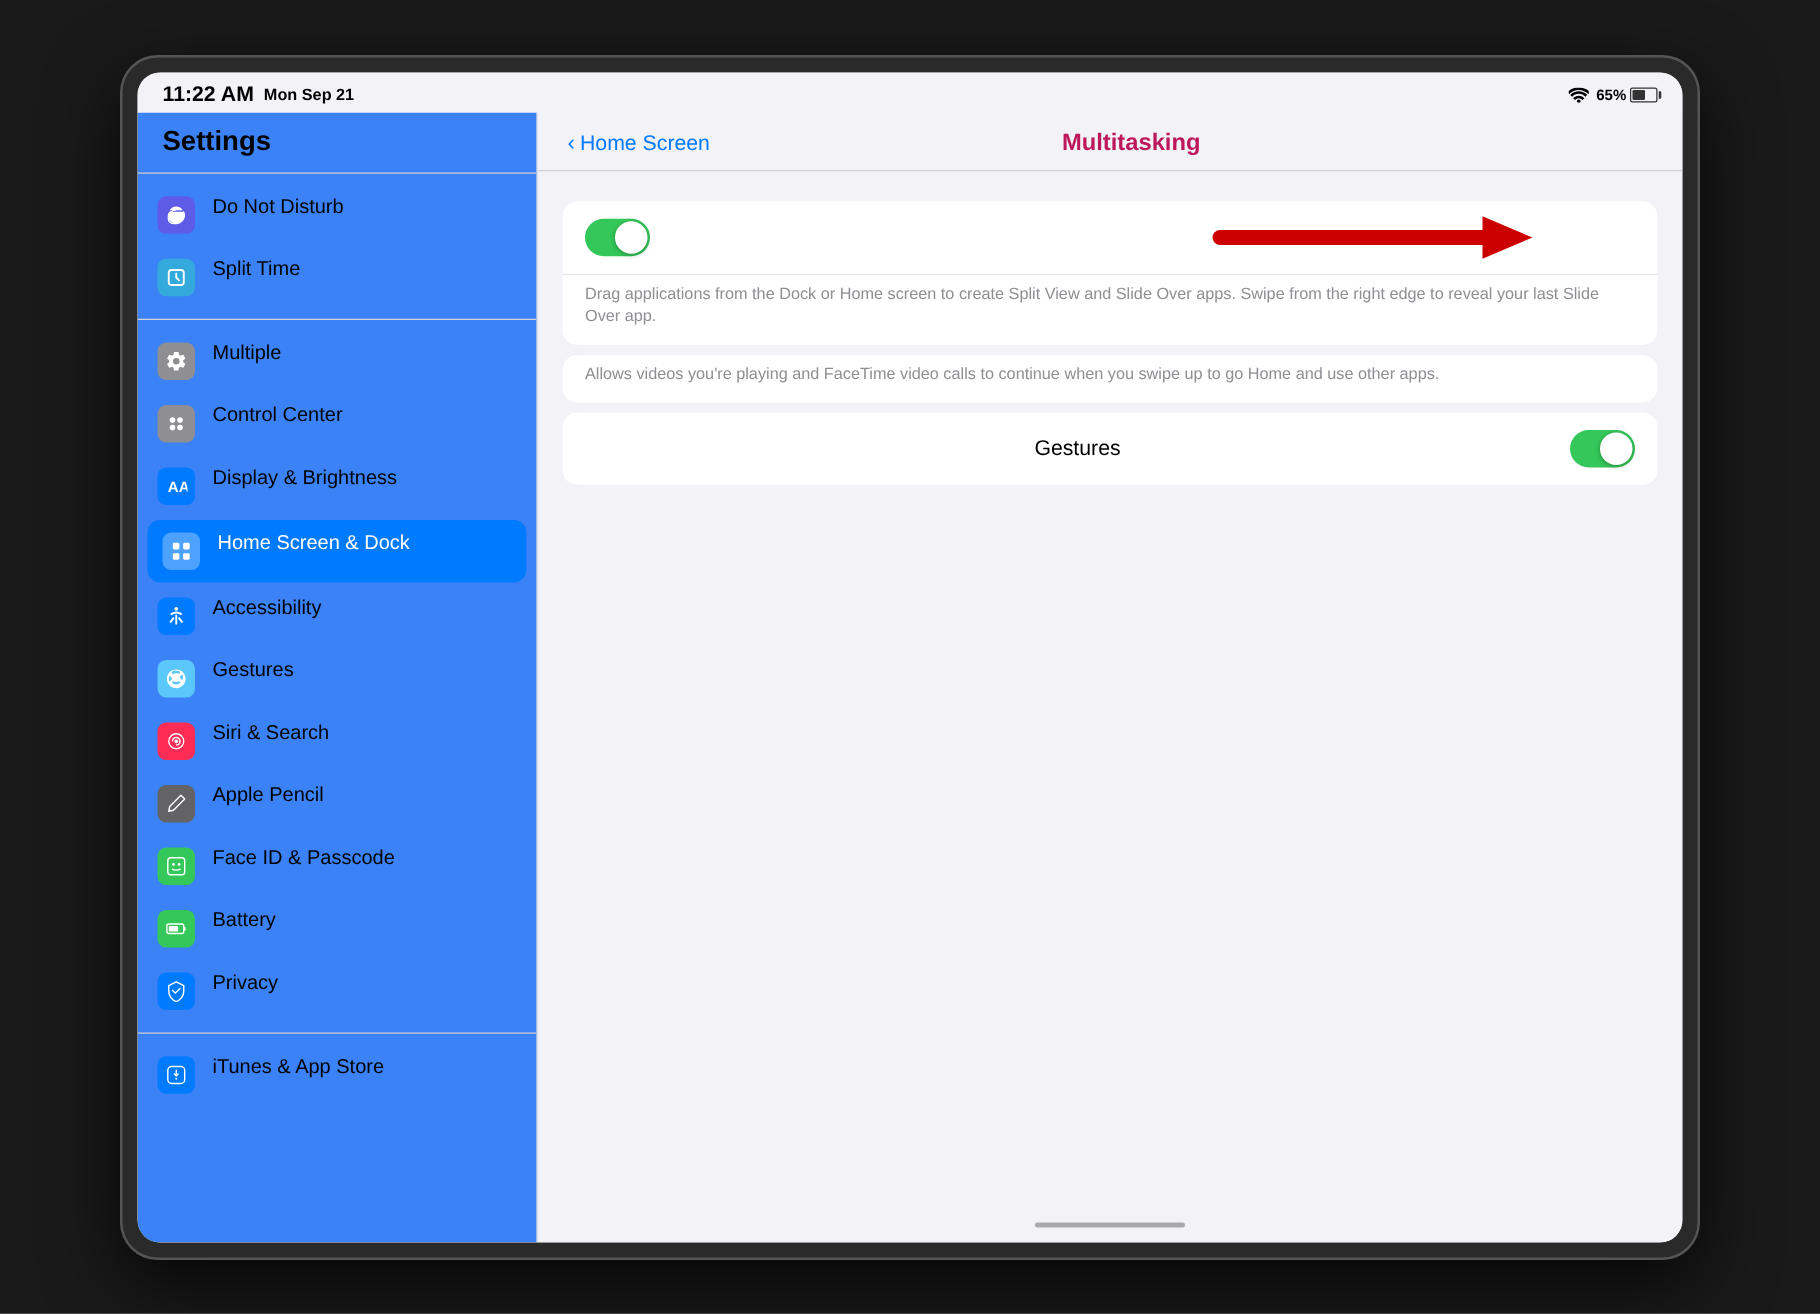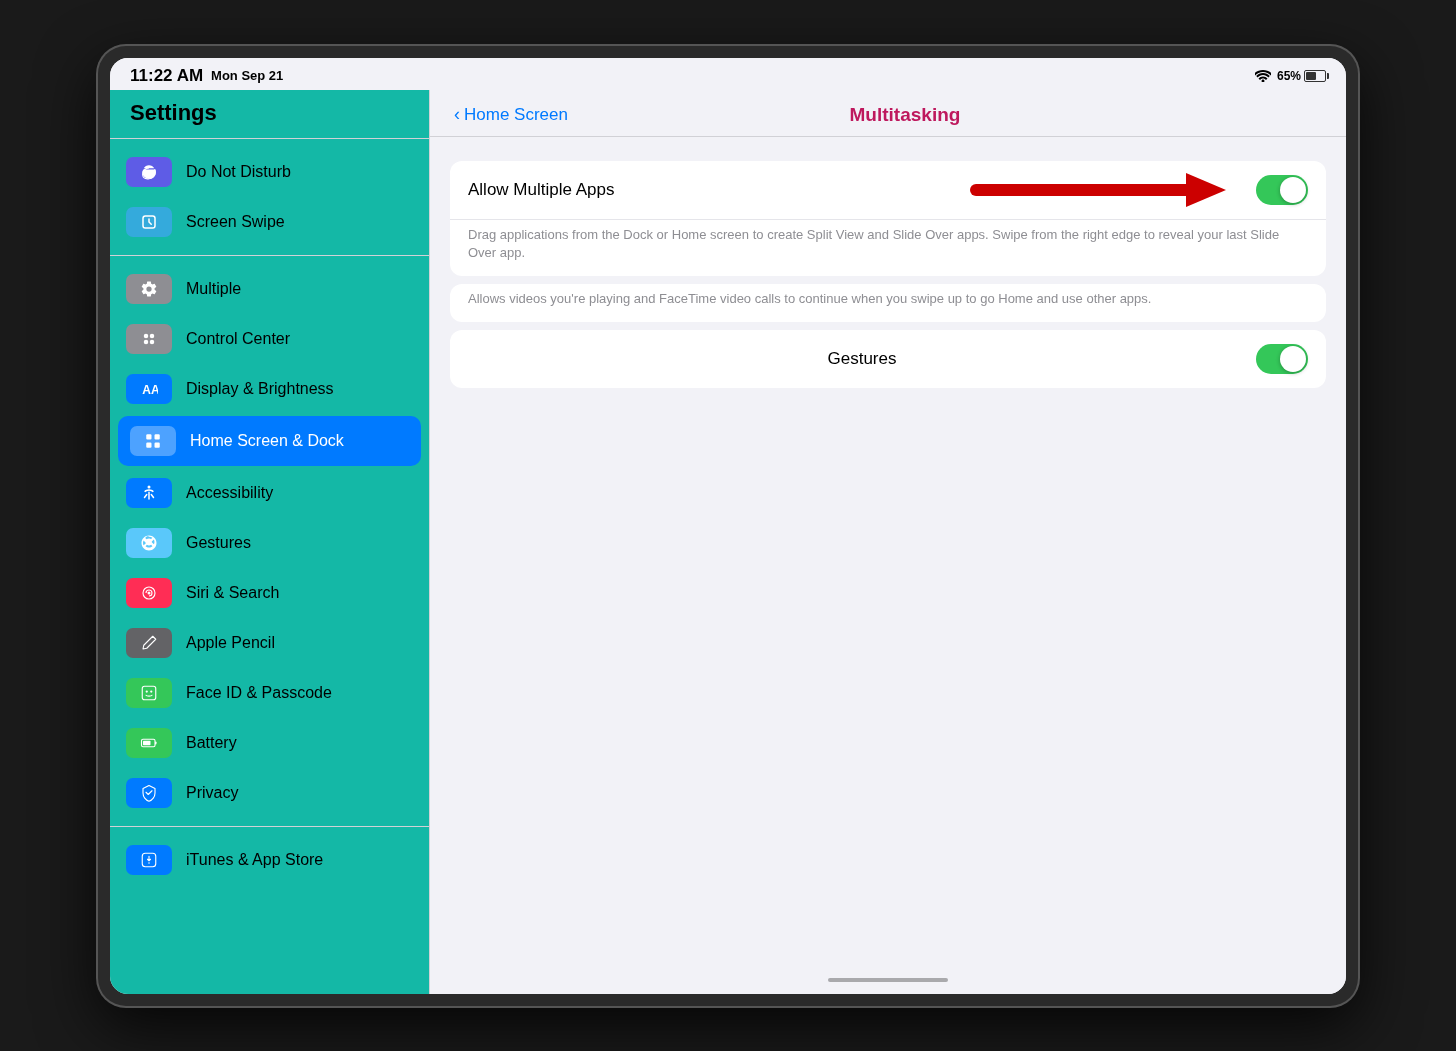--- a/index.html
+++ b/index.html
@@ -98,60 +98,60 @@
     
     .main-layout {
       display: flex;
       flex: 1;
       overflow: hidden;
     }
 
     
     .sidebar {
       width: 320px;
-      background: #14b8a6;
+      background: #3b82f6;
       border-right: 1px solid #d1d1d6;
       overflow-y: auto;
       flex-shrink: 0;
     }
 
     .sidebar-title {
       font-size: 22px;
       font-weight: 700;
       padding: 10px 20px 12px;
       color: #000;
     }
 
     .sidebar-divider {
       height: 1px;
       background: #d1d1d6;
       margin: 0 0 8px;
     }
 
     .sidebar-item {
       display: flex;
-      align-items: center;
+      align-items: flex-start;
       padding: 10px 16px;
       cursor: pointer;
       position: relative;
     }
 
     .sidebar-item.active {
       background: #007aff;
       border-radius: 10px;
       margin: 2px 8px;
       padding: 10px 12px;
     }
 
     .sidebar-item.active .item-label {
       color: #fff;
     }
 
     .item-icon {
-      width: 46px;
+      width: 30px;
       height: 30px;
       border-radius: 7px;
       margin-right: 14px;
       display: flex;
       align-items: center;
       justify-content: center;
       font-size: 16px;
       flex-shrink: 0;
     }
 
@@ -346,21 +346,21 @@
           <span class="item-label">Do Not Disturb</span>
         </div>
 
         <div class="sidebar-item">
           <div class="item-icon icon-blue2">
             <svg class="icon-svg" viewBox="0 0 24 24">
                 <rect x="4" y="4" width="16" height="16" rx="3" fill="none" stroke="white" stroke-width="2"></rect>
                 <path d="M12 8v4l3 3" stroke="white" stroke-width="2" fill="none" stroke-linecap="round"></path>
               </svg>
           </div>
-          <span class="item-label">Screen Swipe</span>
+          <span class="item-label">Split Time</span>
         </div>
 
         <div class="sidebar-section-divider" style="margin: 8px 0;"></div>
 
         <div class="sidebar-item">
           <div class="item-icon icon-gray">
             <svg class="icon-svg" viewBox="0 0 24 24">
                 <path d="M12 15.5A3.5 3.5 0 0 1 8.5 12 3.5 3.5 0 0 1 12 8.5a3.5 3.5 0 0 1 3.5 3.5 3.5 3.5 0 0 1-3.5 3.5zm7.43-2.47c.04-.32.07-.64.07-.97s-.03-.66-.07-1l2.11-1.63c.19-.15.24-.42.12-.64l-2-3.46c-.12-.22-.39-.3-.61-.22l-2.49 1c-.52-.4-1.08-.73-1.69-.98l-.38-2.65C14.46 2.18 14.25 2 14 2h-4c-.25 0-.46.18-.49.42l-.38 2.65c-.61.25-1.17.59-1.69.98l-2.49-1c-.23-.09-.49 0-.61.22l-2 3.46c-.13.22-.07.49.12.64L4.57 11c-.04.34-.07.67-.07 1s.03.65.07.97l-2.11 1.66c-.19.15-.25.42-.12.64l2 3.46c.12.22.39.3.61.22l2.49-1.01c.52.4 1.08.73 1.69.98l.38 2.65c.03.24.24.42.49.42h4c.25 0 .46-.18.49-.42l.38-2.65c.61-.25 1.17-.58 1.69-.98l2.49 1.01c.22.08.49 0 .61-.22l2-3.46c.12-.22.07-.49-.12-.64l-2.1-1.66z" fill="white"></path>
               </svg>
           </div>
@@ -495,21 +495,20 @@
             <span class="back-chevron">‹</span>
             <span>Home Screen</span>
           </div>
           <div class="content-title">Multitasking</div>
         </div>
 
         <div class="content-body">
 
           <div class="settings-card" style="position:relative;">
             <div class="settings-row arrow-container">
-              <span class="settings-row-label">Allow Multiple Apps</span>
 
               <svg style="position:absolute; right:80px; top:50%; transform:translateY(-50%); width:280px; height:50px;" viewBox="0 0 280 50">
 
                 <path d="M10 25 L230 25" stroke="#cc0000" stroke-width="12" stroke-linecap="round"></path>
 
                 <polygon points="220,8 260,25 220,42" fill="#cc0000"></polygon>
               </svg>
 
               <div class="toggle">
                 <div class="toggle-knob"></div>

